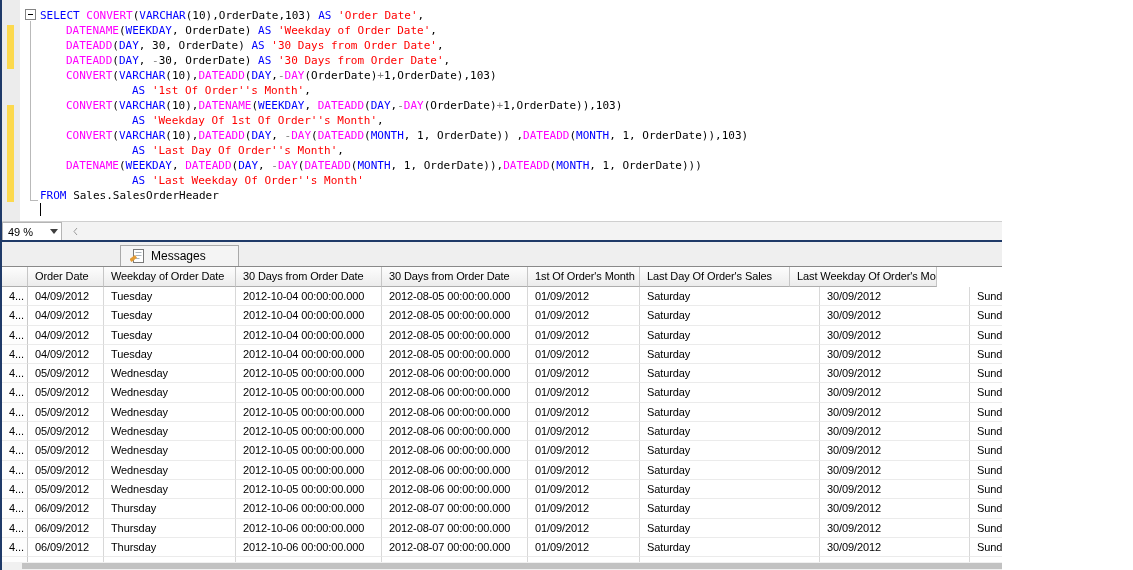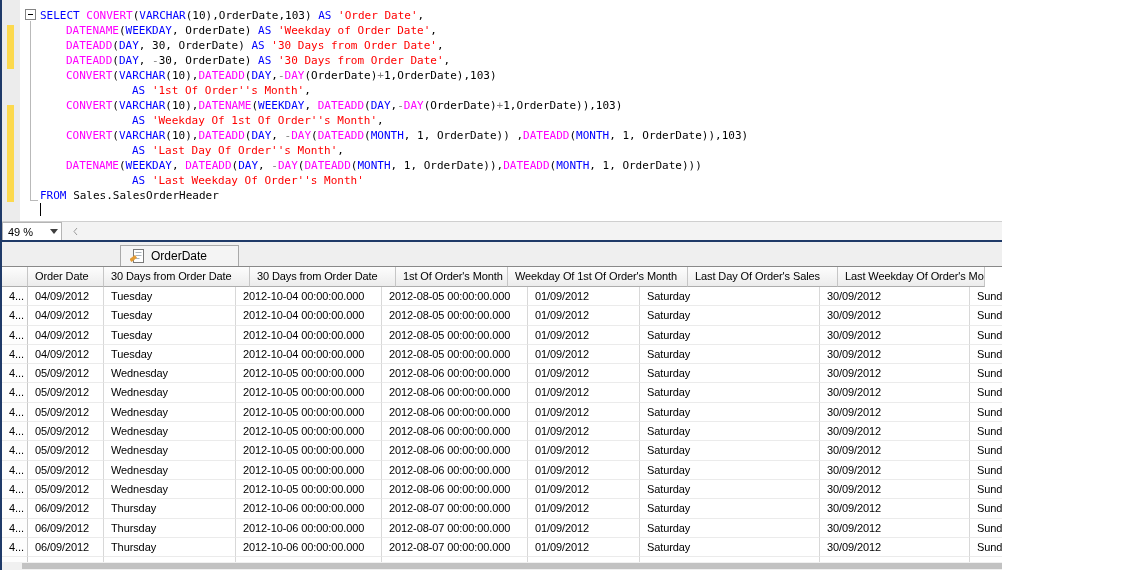--- a/index.html
+++ b/index.html
@@ -138,32 +138,32 @@
     <div class="tab tab-messages">
       <span class="ticon">
         <svg width="15" height="15" viewBox="0 0 15 15">
           <rect x="3.5" y="0.5" width="10" height="13" fill="#fff" stroke="#7a7a7a"></rect>
           <line x1="5.5" y1="3.5" x2="11.5" y2="3.5" stroke="#aab4bd"></line>
           <line x1="5.5" y1="6.5" x2="11.5" y2="6.5" stroke="#aab4bd"></line>
           <line x1="5.5" y1="9.5" x2="9.5" y2="9.5" stroke="#aab4bd"></line>
           <rect x="0" y="8" width="7" height="3.4" fill="#e39b35" transform="rotate(-38 3 10)"></rect>
         </svg>
       </span>
-      <span>OrderDate</span>
+      <span>Messages</span>
     </div>
   </div>
 
   <div class="grid">
     <div class="ghrow">
         <div class="gcell ghdr" style="width: 26px;"></div>
         <div class="gcell ghdr" style="width: 76px;">Order Date</div>
+        <div class="gcell ghdr" style="width: 132px;">Weekday of Order Date</div>
         <div class="gcell ghdr" style="width: 146px;">30 Days from Order Date</div>
         <div class="gcell ghdr" style="width: 146px;">30 Days from Order Date</div>
         <div class="gcell ghdr" style="width: 112px;">1st Of Order's Month</div>
-        <div class="gcell ghdr" style="width: 180px;">Weekday Of 1st Of Order's Month</div>
         <div class="gcell ghdr" style="width: 150px;">Last Day Of Order's Sales</div>
         <div class="gcell ghdr" style="width: 147px;">Last Weekday Of Order's Month</div>
       </div>
     <div>
         <div class="grow">
           <div class="gcell rowhdr" style="width: 26px;">4...</div>
           <div class="gcell" style="width: 76px;">04/09/2012</div>
           <div class="gcell" style="width: 132px;">Tuesday</div>
           <div class="gcell" style="width: 146px;">2012-10-04 00:00:00.000</div>
           <div class="gcell" style="width: 146px;">2012-08-05 00:00:00.000</div>

